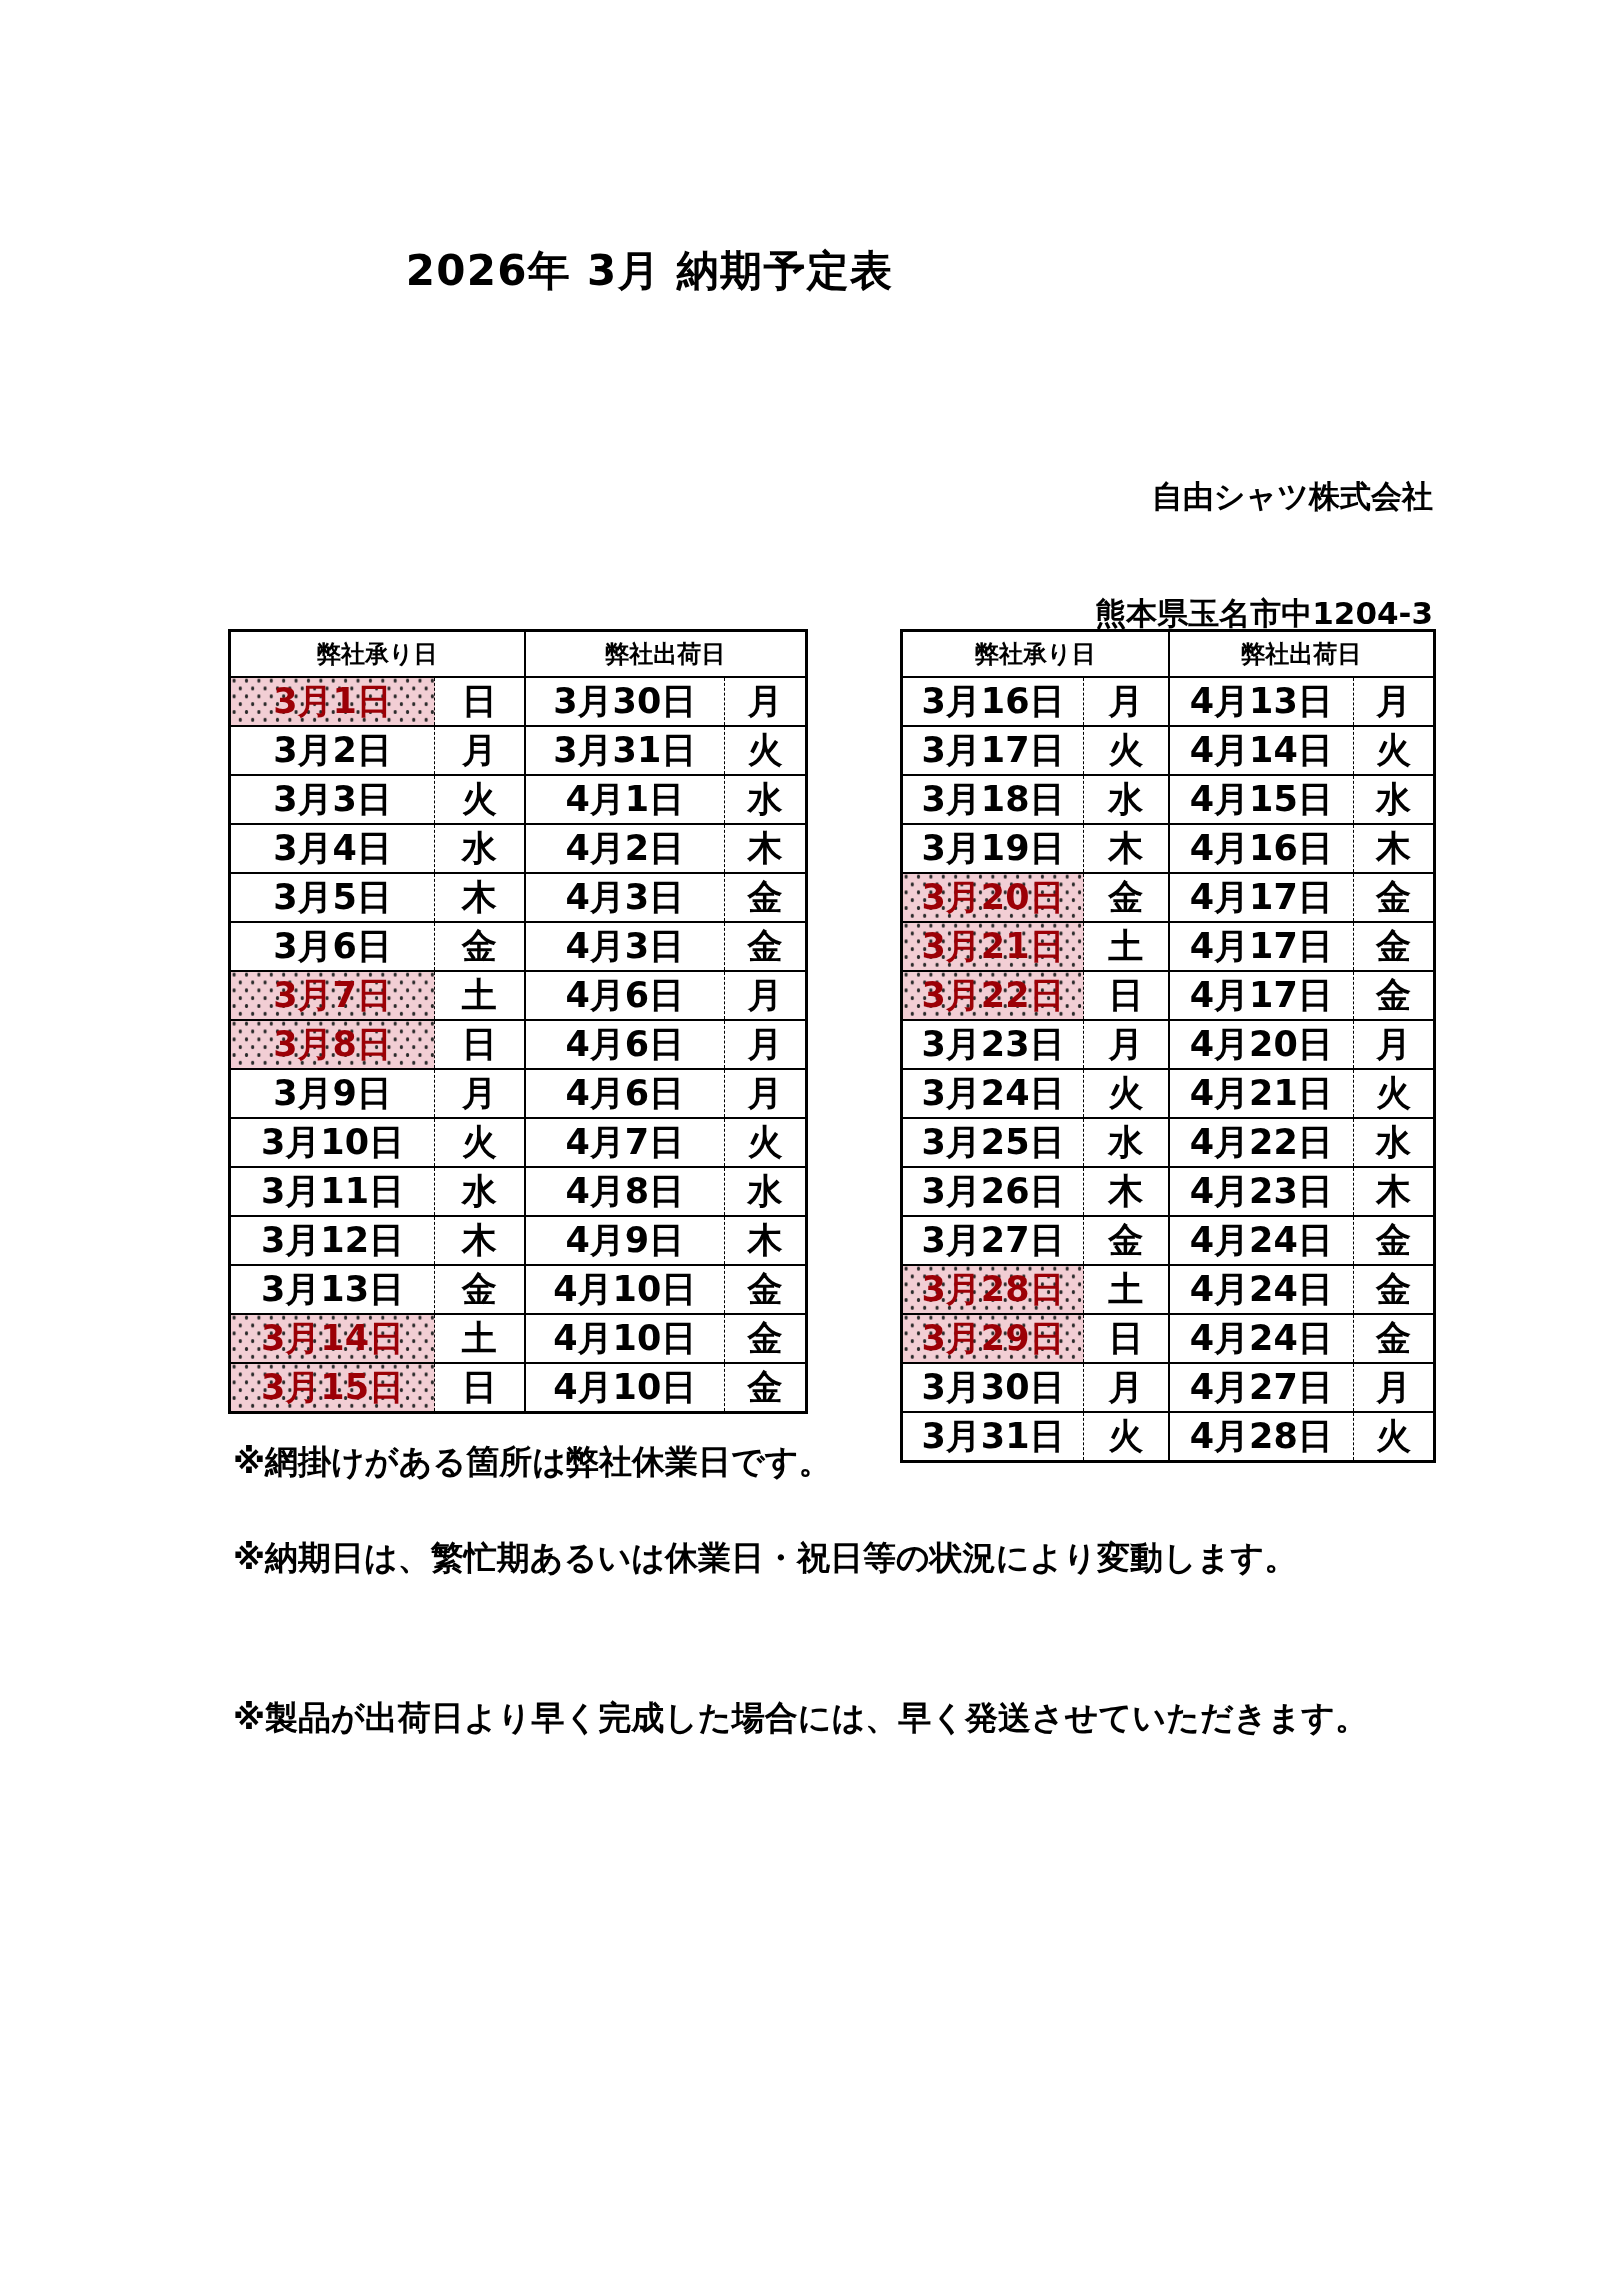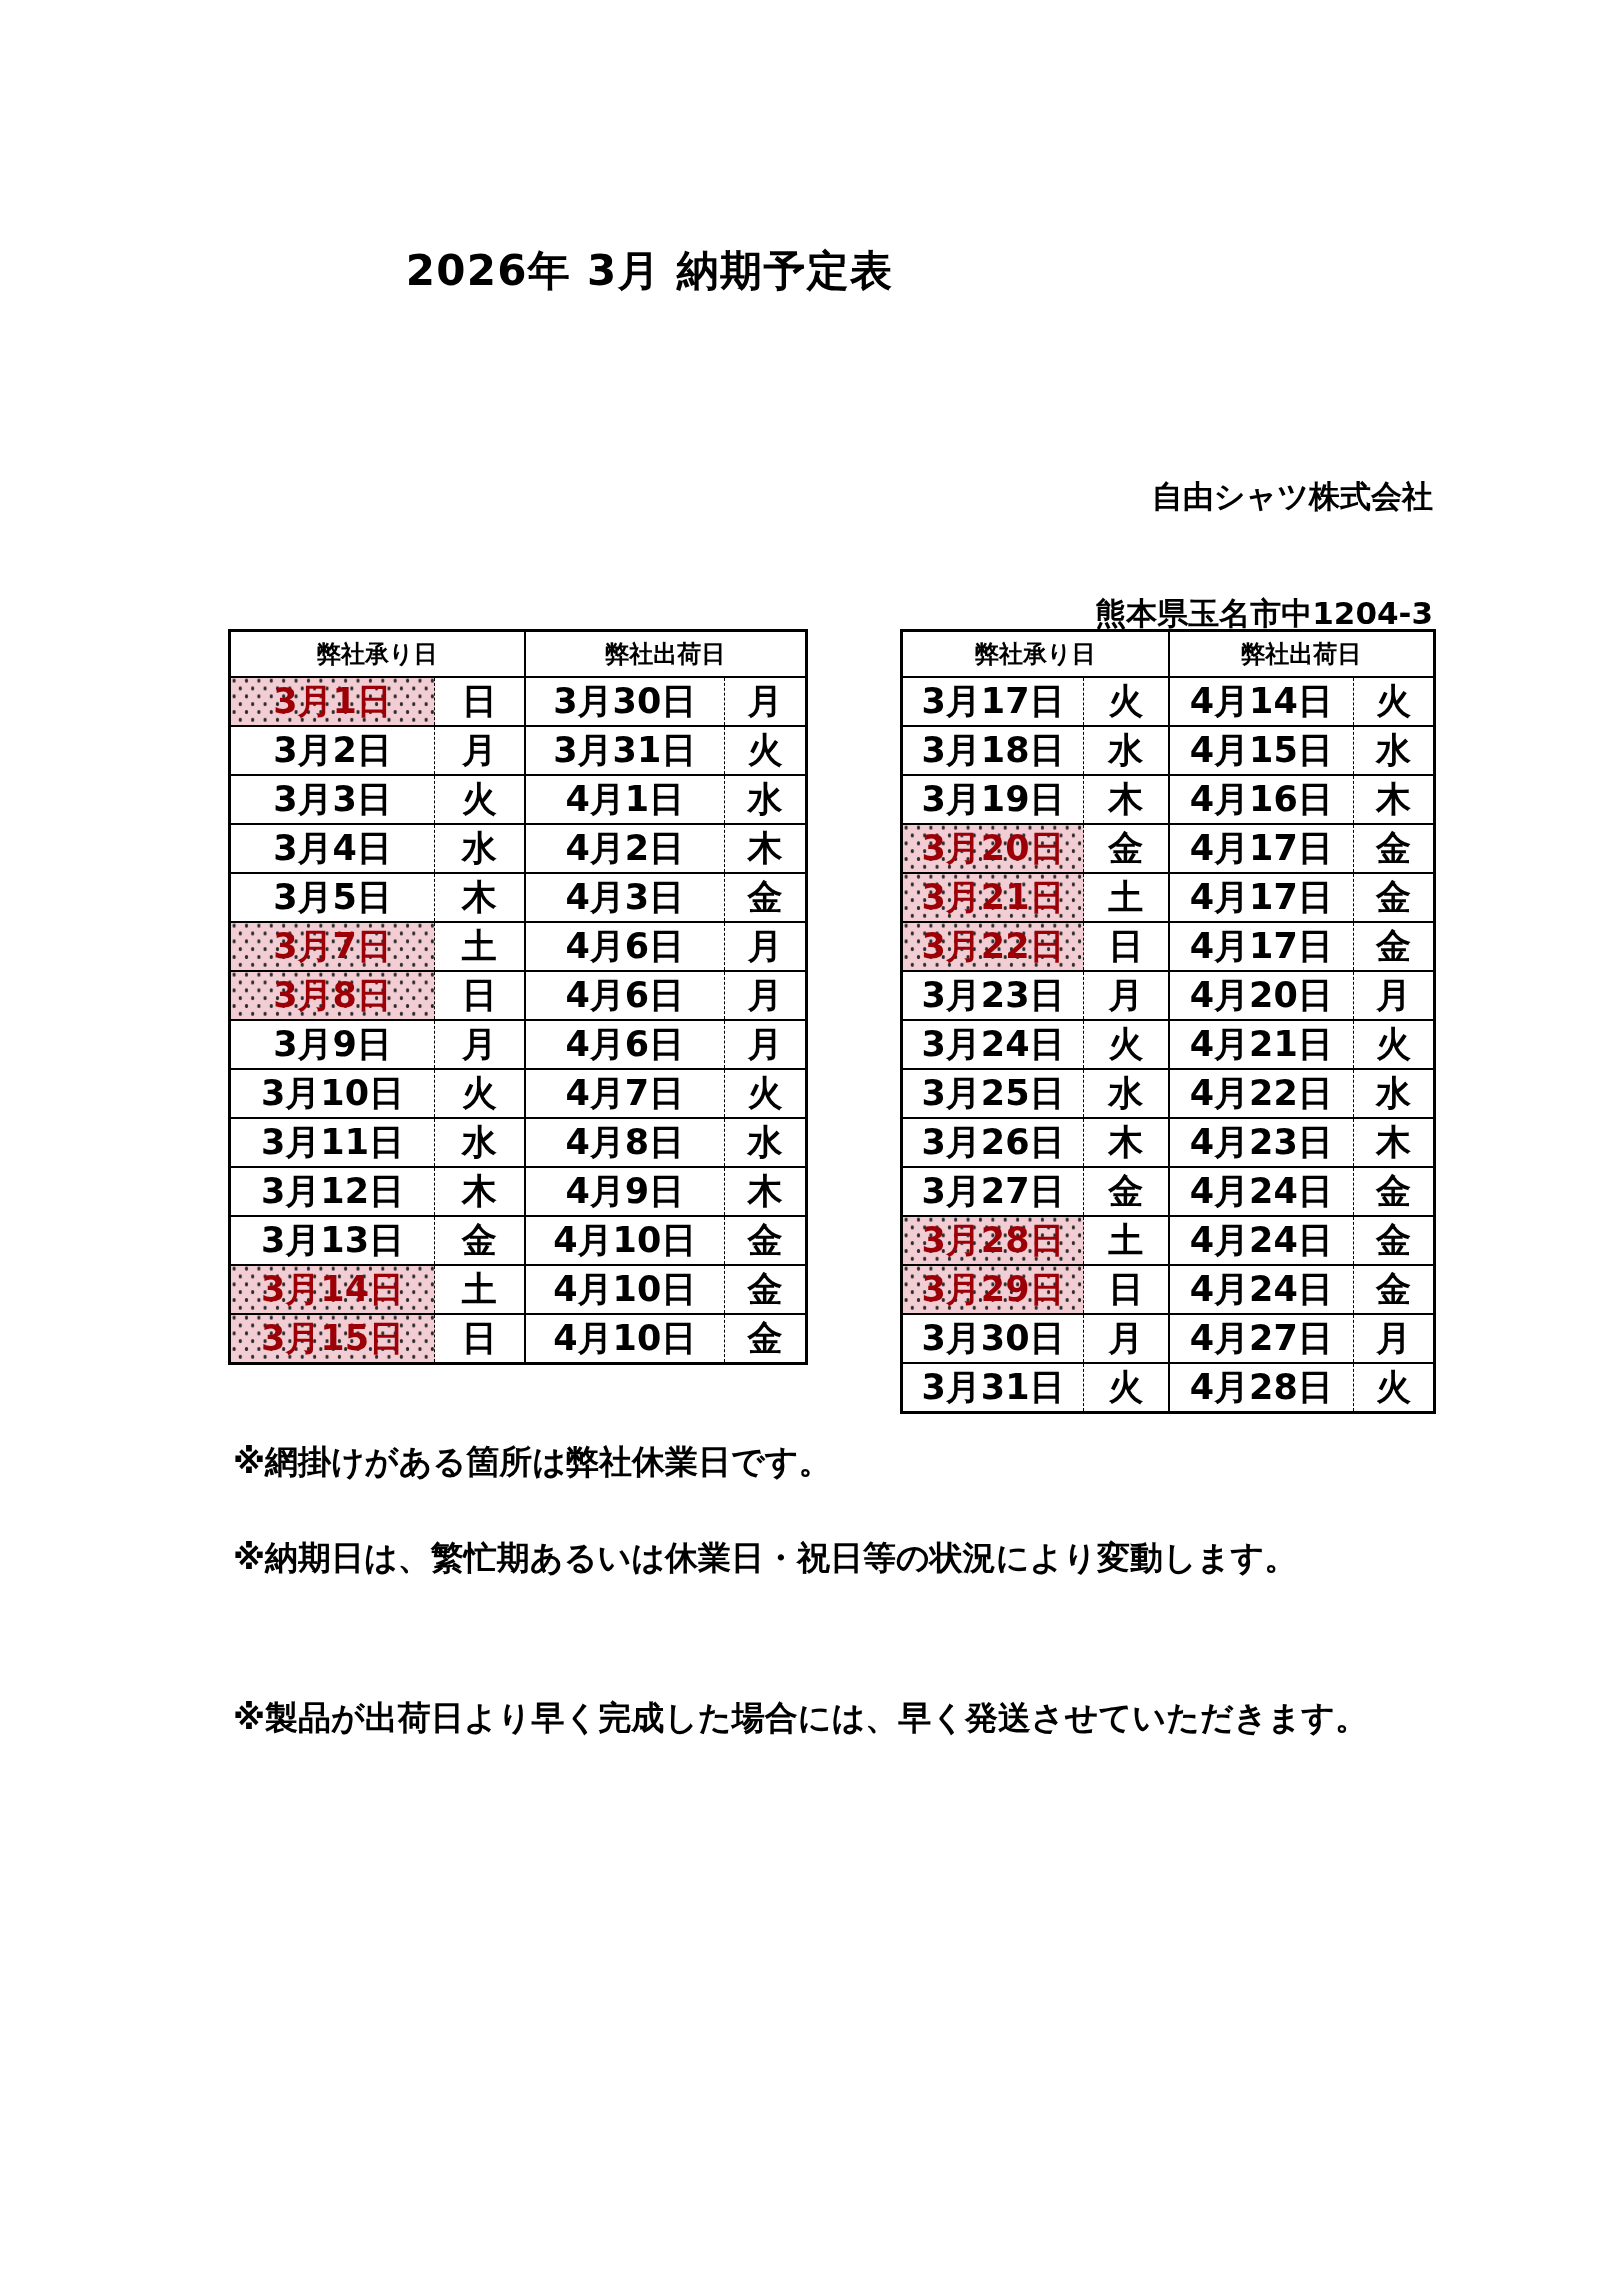--- a/index.html
+++ b/index.html
@@ -143,20 +143,26 @@
           <td class="vdash">4月2日</td>
           <td>木</td>
         </tr>
         <tr>
           <td class="vdash">3月5日</td>
           <td class="vsolid">木</td>
           <td class="vdash">4月3日</td>
           <td>金</td>
         </tr>
         <tr>
+          <td class="vdash">3月6日</td>
+          <td class="vsolid">金</td>
+          <td class="vdash">4月3日</td>
+          <td>金</td>
+        </tr>
+        <tr>
           <td class="vdash holiday">3月7日</td>
           <td class="vsolid">土</td>
           <td class="vdash">4月6日</td>
           <td>月</td>
         </tr>
         <tr>
           <td class="vdash holiday">3月8日</td>
           <td class="vsolid">日</td>
           <td class="vdash">4月6日</td>
           <td>月</td>
@@ -214,20 +220,26 @@
         <col style="width:81px">
     </colgroup>
     <thead>
       <tr>
         <th colspan="2" class="vsolid">弊社承り日</th>
         <th colspan="2">弊社出荷日</th>
       </tr>
     </thead>
     <tbody>
         <tr>
+          <td class="vdash">3月16日</td>
+          <td class="vsolid">月</td>
+          <td class="vdash">4月13日</td>
+          <td>月</td>
+        </tr>
+        <tr>
           <td class="vdash">3月17日</td>
           <td class="vsolid">火</td>
           <td class="vdash">4月14日</td>
           <td>火</td>
         </tr>
         <tr>
           <td class="vdash">3月18日</td>
           <td class="vsolid">水</td>
           <td class="vdash">4月15日</td>
           <td>水</td>

